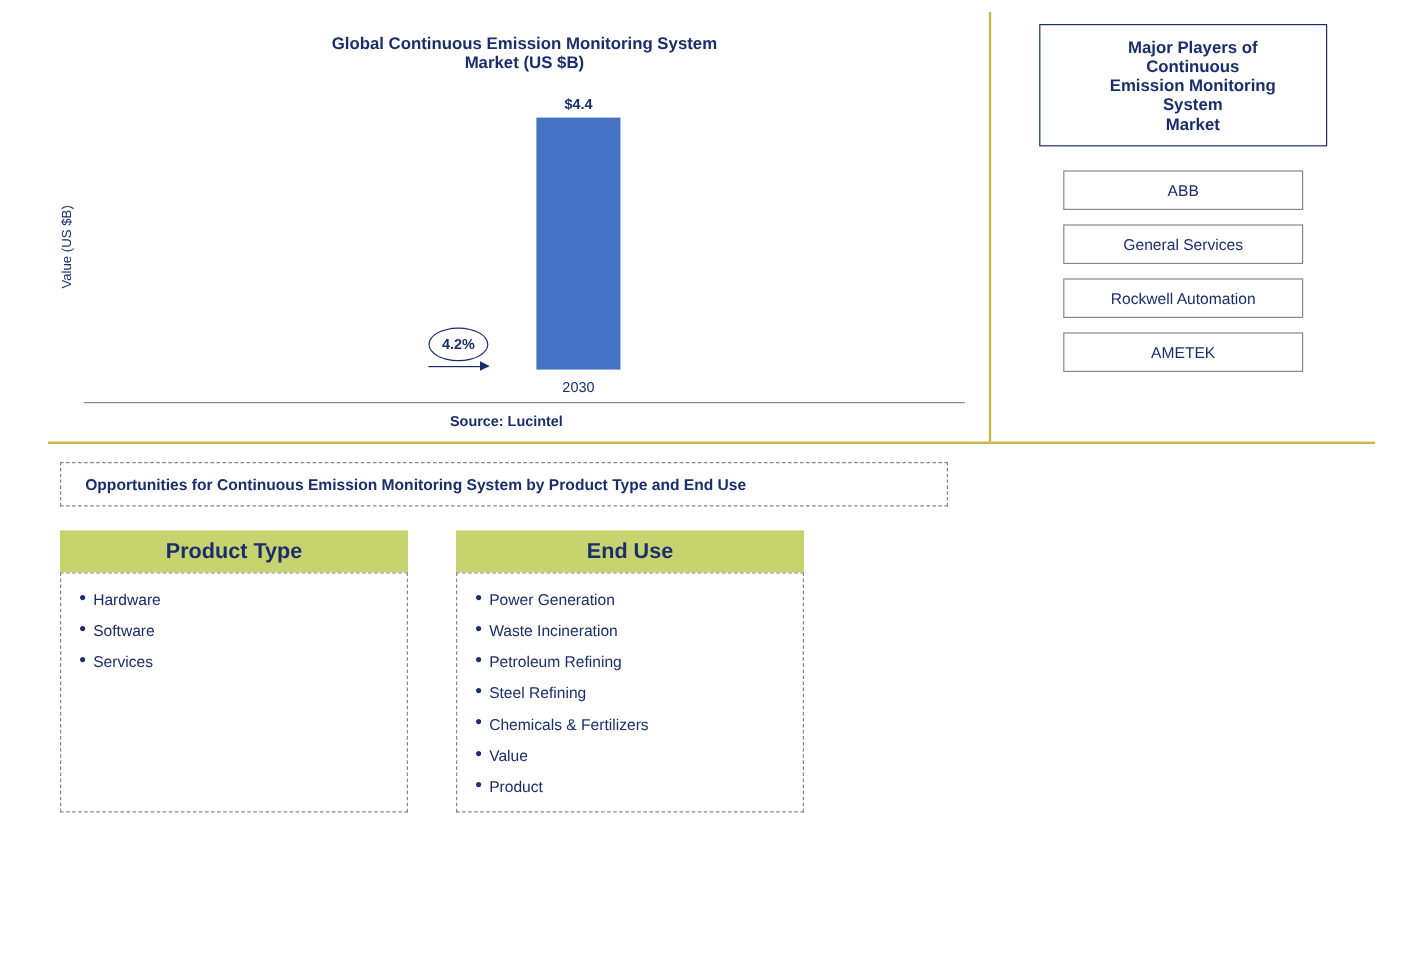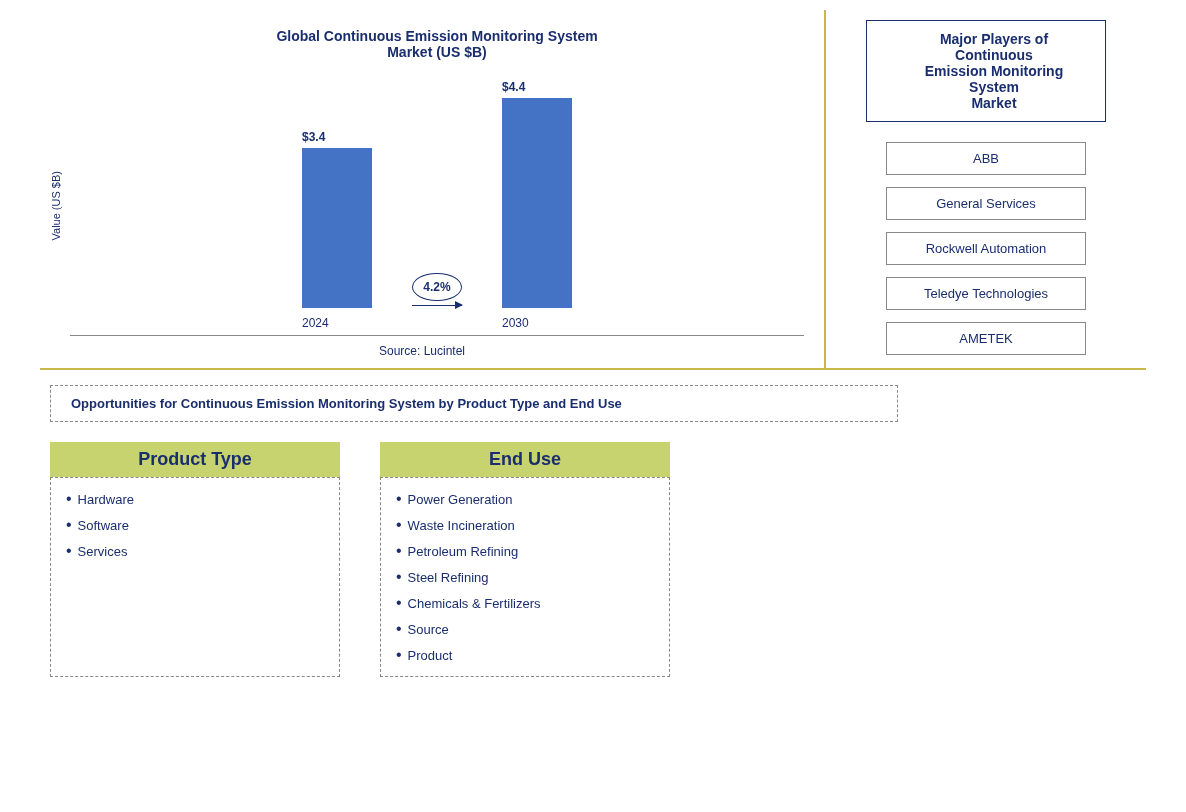--- a/index.html
+++ b/index.html
@@ -82,21 +82,21 @@
       align-items: flex-end;
       flex: 1;
       padding-bottom: 5px;
       gap: 40px;
       justify-content: center;
     }
 
     .bar-group {
       display: flex;
       flex-direction: column;
-      align-items: flex-start;
+      align-items: center;
       gap: 4px;
     }
 
     .bar-value-label {
       font-size: 12px;
       font-weight: bold;
       color: #1a2e6e;
     }
 
     .bar {
@@ -125,21 +125,21 @@
       font-weight: bold;
       color: #1a2e6e;
       background: #fff;
       top: 40px;
       left: 50%;
       transform: translateX(-20%);
     }
 
     .source-label {
       font-size: 12px;
-      font-weight: normal;
+      font-weight: bold;
       color: #1a2e6e;
       text-align: center;
       padding-right: 10px;
       margin-top: 8px;
     }
 
     
     .players-section {
       width: 320px;
       display: flex;
@@ -177,21 +177,21 @@
       flex: 1;
     }
 
     .opportunities-title-box {
       border: 1.5px dashed #888;
       padding: 10px 20px;
       font-size: 13px;
       font-weight: bold;
       color: #1a2e6e;
       margin-bottom: 20px;
-      width: 848px;
+      width: 740px;
     }
 
     .columns-container {
       display: flex;
       flex-direction: row;
       gap: 40px;
     }
 
     .column-box {
       display: flex;
@@ -241,25 +241,20 @@
     <div class="chart-section">
       <div class="chart-title" style="white-space: pre-line; margin-left: 20px;">Global Continuous Emission Monitoring System
 Market (US $B)</div>
 
       <div class="chart-area">
         <div class="y-axis-label">Value (US $B)</div>
 
         <div class="bars-container">
           <div class="bars-inner">
 
-            <div class="bar-group">
-              <div class="bar-value-label">$3.4</div>
-              <div class="bar" style="height: 160px;"></div>
-              <div class="bar-year">2024</div>
-            </div>
 
             <div style="position: relative; display: flex; flex-direction: column; align-items: center; justify-content: flex-start; padding-bottom: 24px;">
               <div class="cagr-bubble" style="position: relative; top: auto; left: auto; transform: none;">4.2%</div>
 
               <div style="width: 50px; height: 1.5px; background: #1a2e6e; margin-top: 4px; position: relative;">
                 <div style="position: absolute; right: -1px; top: -4px; width: 0; height: 0; border-left: 8px solid #1a2e6e; border-top: 4px solid transparent; border-bottom: 4px solid transparent;"></div>
               </div>
             </div>
 
             <div class="bar-group">
@@ -278,21 +273,20 @@
     </div>
 
     <div class="players-section">
       <div class="players-title-box" style="white-space: pre-line; padding-left: 36px;">Major Players of Continuous
 Emission Monitoring System
 Market</div>
 
       <div class="player-item">ABB</div>
       <div class="player-item">General Services</div>
       <div class="player-item">Rockwell Automation</div>
-      <div class="player-item">Teledye Technologies</div>
       <div class="player-item">AMETEK</div>
     </div>
 
   </div>
 
   <div class="bottom-section">
 
     <div class="opportunities-title-box">Opportunities for Continuous Emission Monitoring System by Product Type and End Use</div>
 
     <div class="columns-container">
@@ -333,21 +327,21 @@
           <div class="column-item">
             <span class="bullet">•</span>
             <span>Steel Refining</span>
           </div>
           <div class="column-item">
             <span class="bullet">•</span>
             <span>Chemicals &amp; Fertilizers</span>
           </div>
           <div class="column-item">
             <span class="bullet">•</span>
-            <span>Source</span>
+            <span>Value</span>
           </div>
           <div class="column-item">
             <span class="bullet">•</span>
             <span>Product</span>
           </div>
         </div>
       </div>
 
     </div>
   </div>

